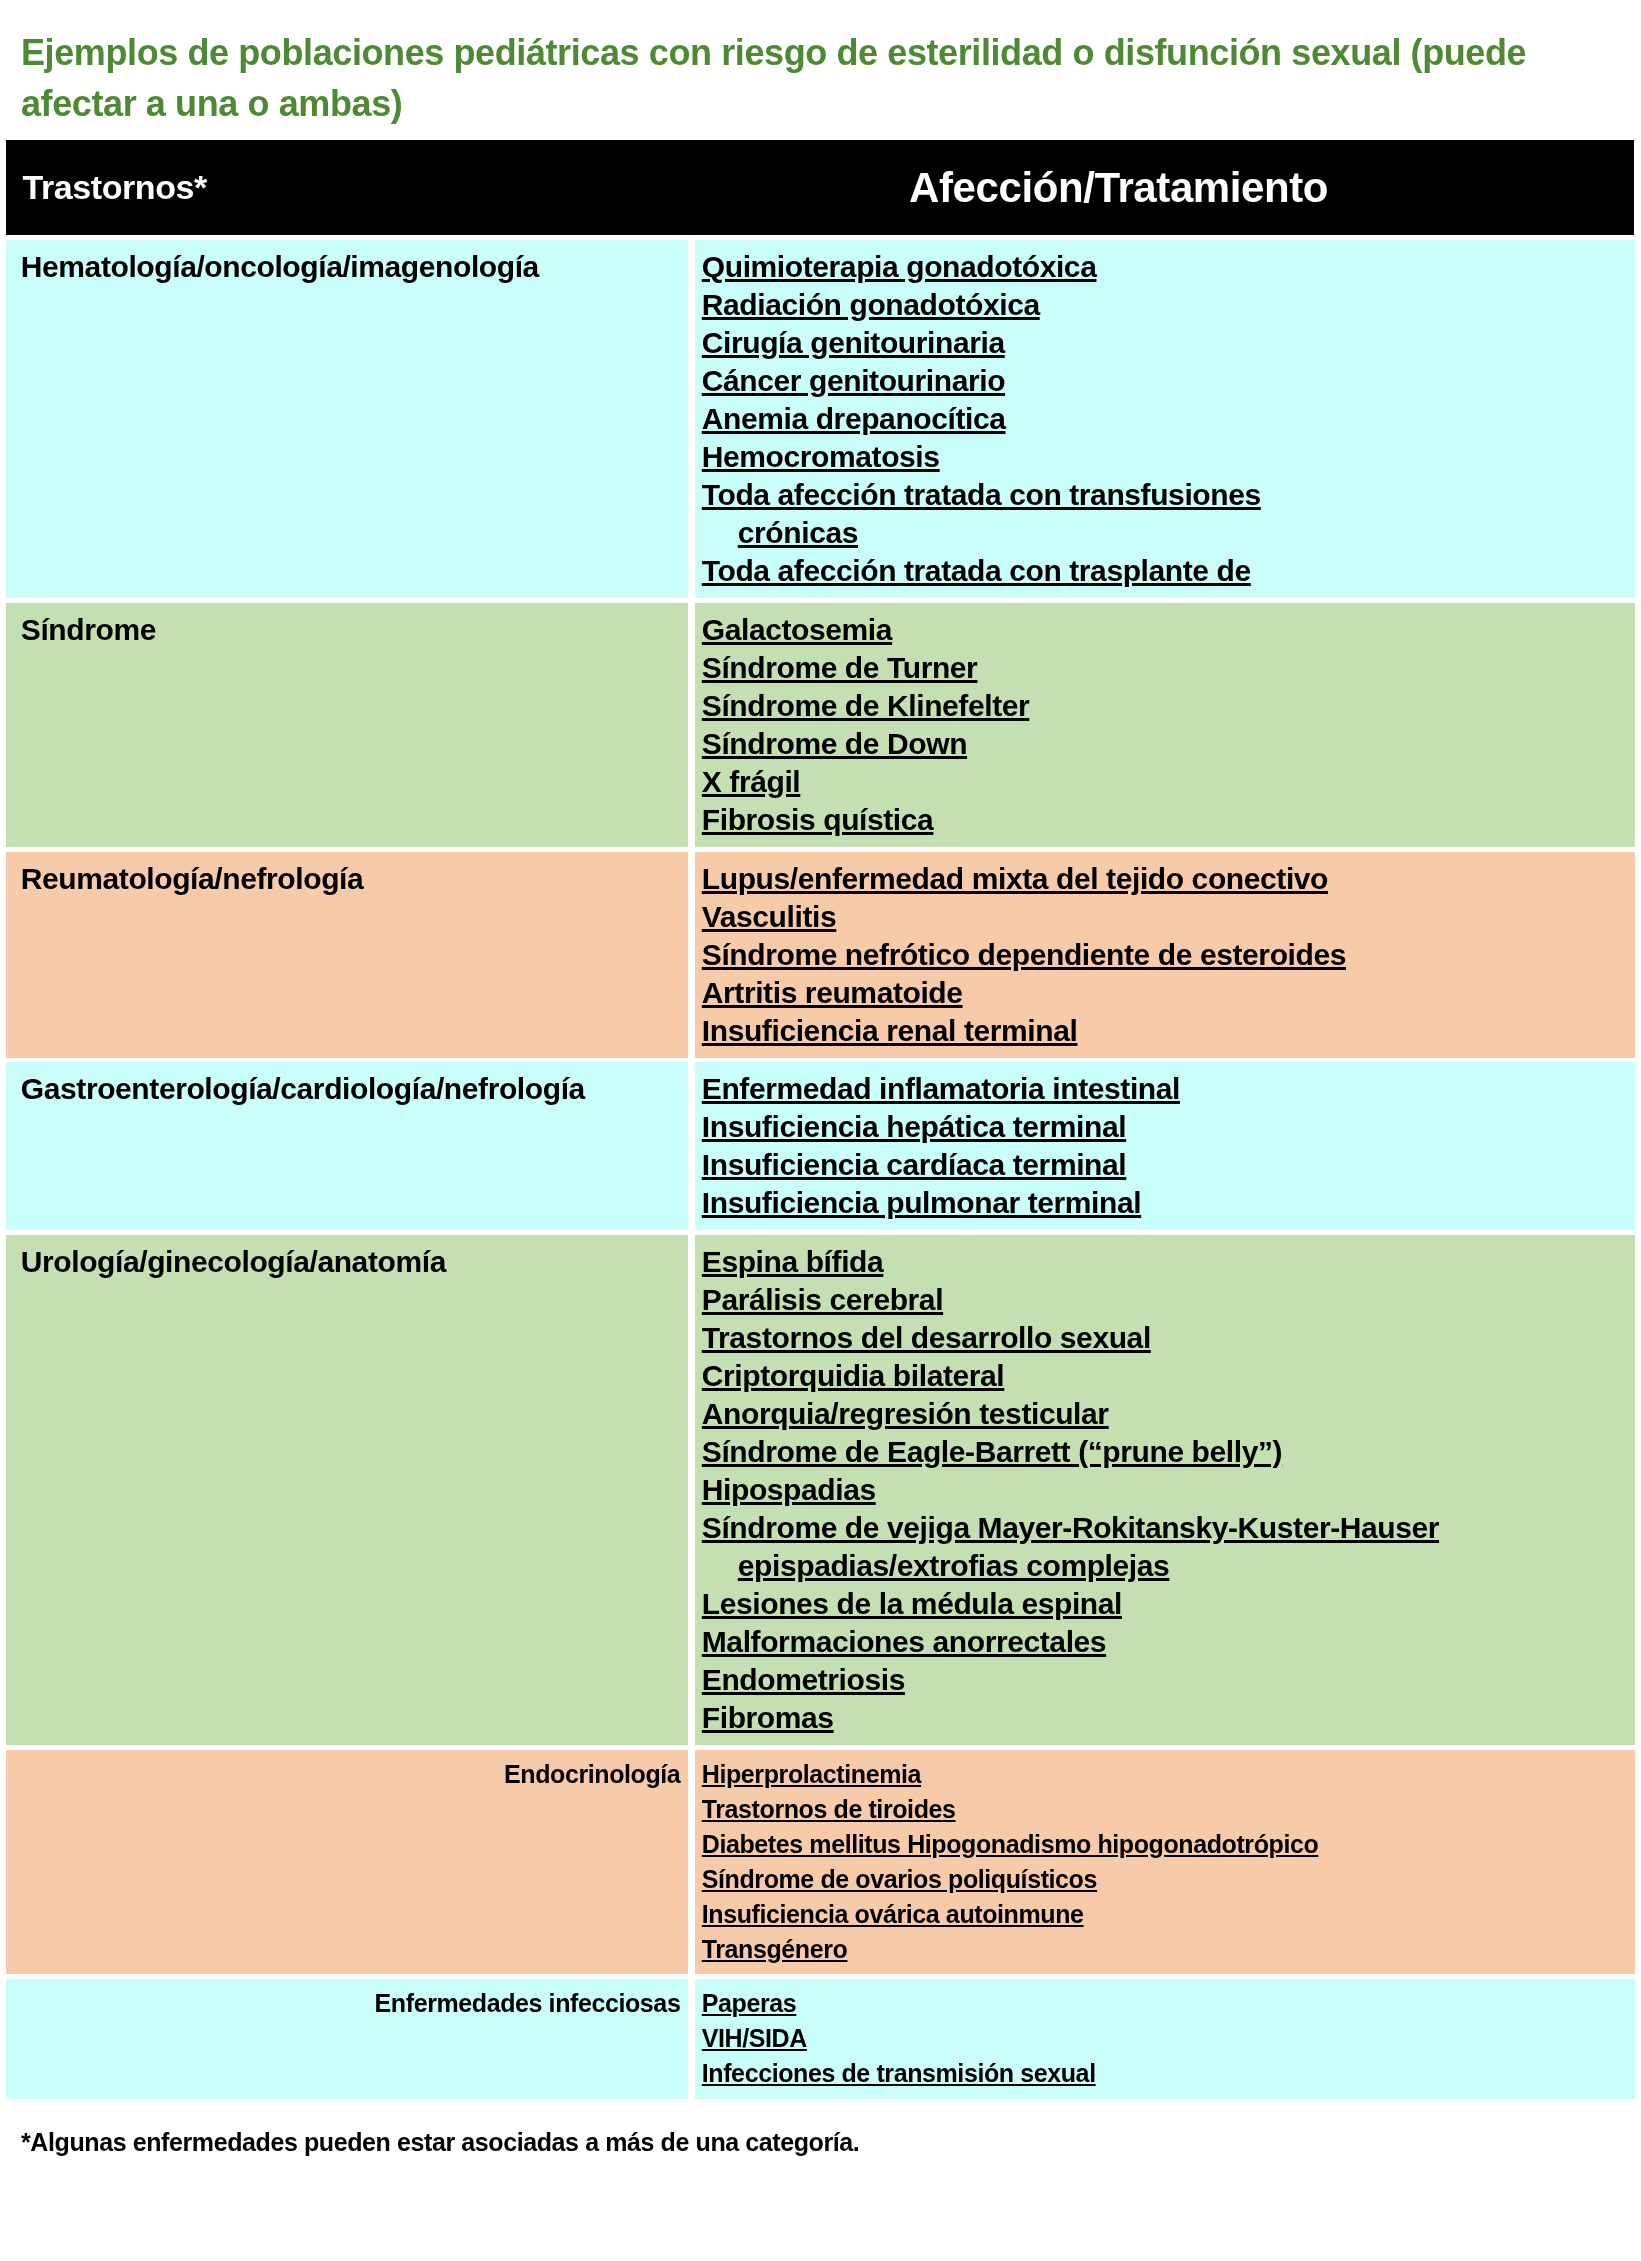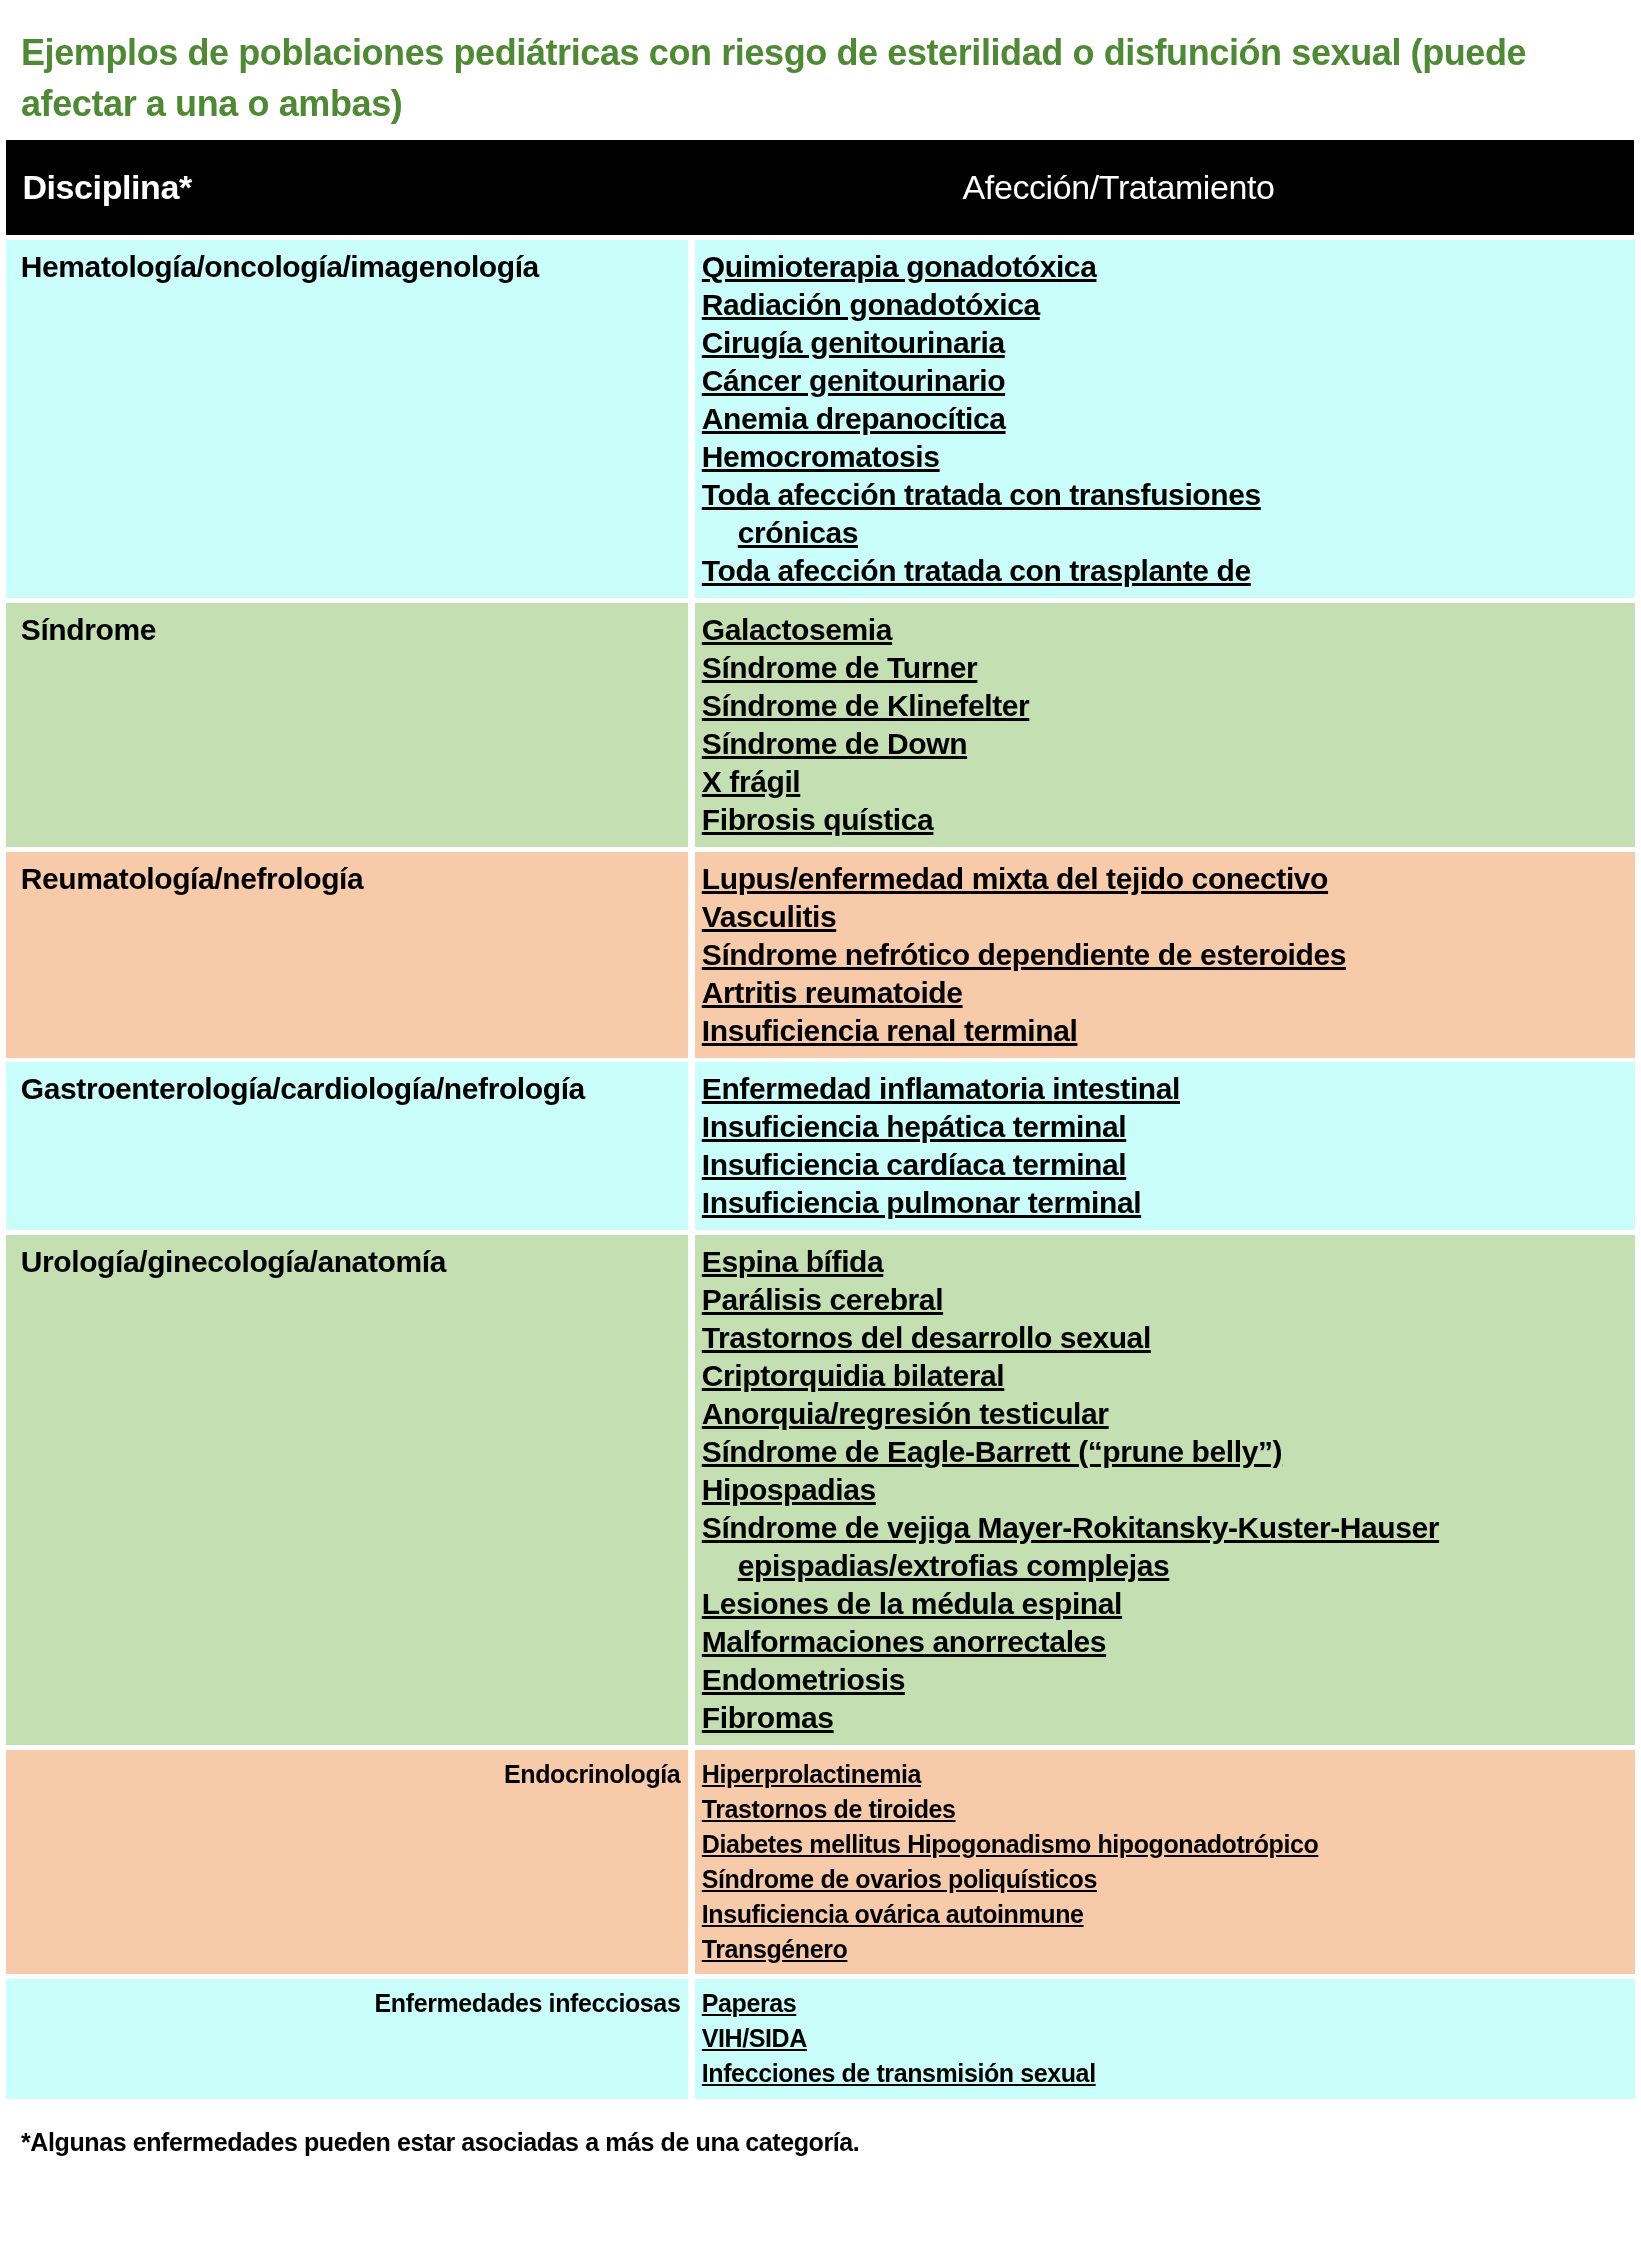--- a/index.html
+++ b/index.html
@@ -44,22 +44,22 @@
     grid-column: 1;
     padding-left: 16px;
     font-size: 34px;
     font-weight: bold;
     letter-spacing: -0.4px;
   }
   .thead .h-right {
     grid-column: 3;
     justify-self: center;
     margin-right: 92px;
-    font-size: 34px;
-    font-weight: normal;
+    font-size: 42px;
+    font-weight: bold;
     letter-spacing: -0.4px;
   }
   .row {
     display: grid;
     grid-template-columns: 682px 6.4px 940px;
     margin-bottom: 4.8px;
   }
   .cell {
     font-weight: bold;
     color: #000000;
@@ -89,21 +89,21 @@
 </head>
 <body>
 
 <div id="page">
 
   <h1 class="doc-title">Ejemplos de poblaciones pediátricas con riesgo de esterilidad o disfunción sexual (puede afectar a una o ambas)</h1>
 
   <div class="table">
 
     <div class="thead">
-      <div class="h-left">Disciplina*</div>
+      <div class="h-left">Trastornos*</div>
       <div class="h-right">Afección/Tratamiento</div>
     </div>
 
     <div id="table-body">
         <div class="row bg-cyan size-normal">
           <div class="cell left">Hematología/oncología/imagenología</div>
           <div class="gapcol"></div>
           <div class="cell right">
             <div class="line">Quimioterapia gonadotóxica</div>
             <div class="line">Radiación gonadotóxica</div>

